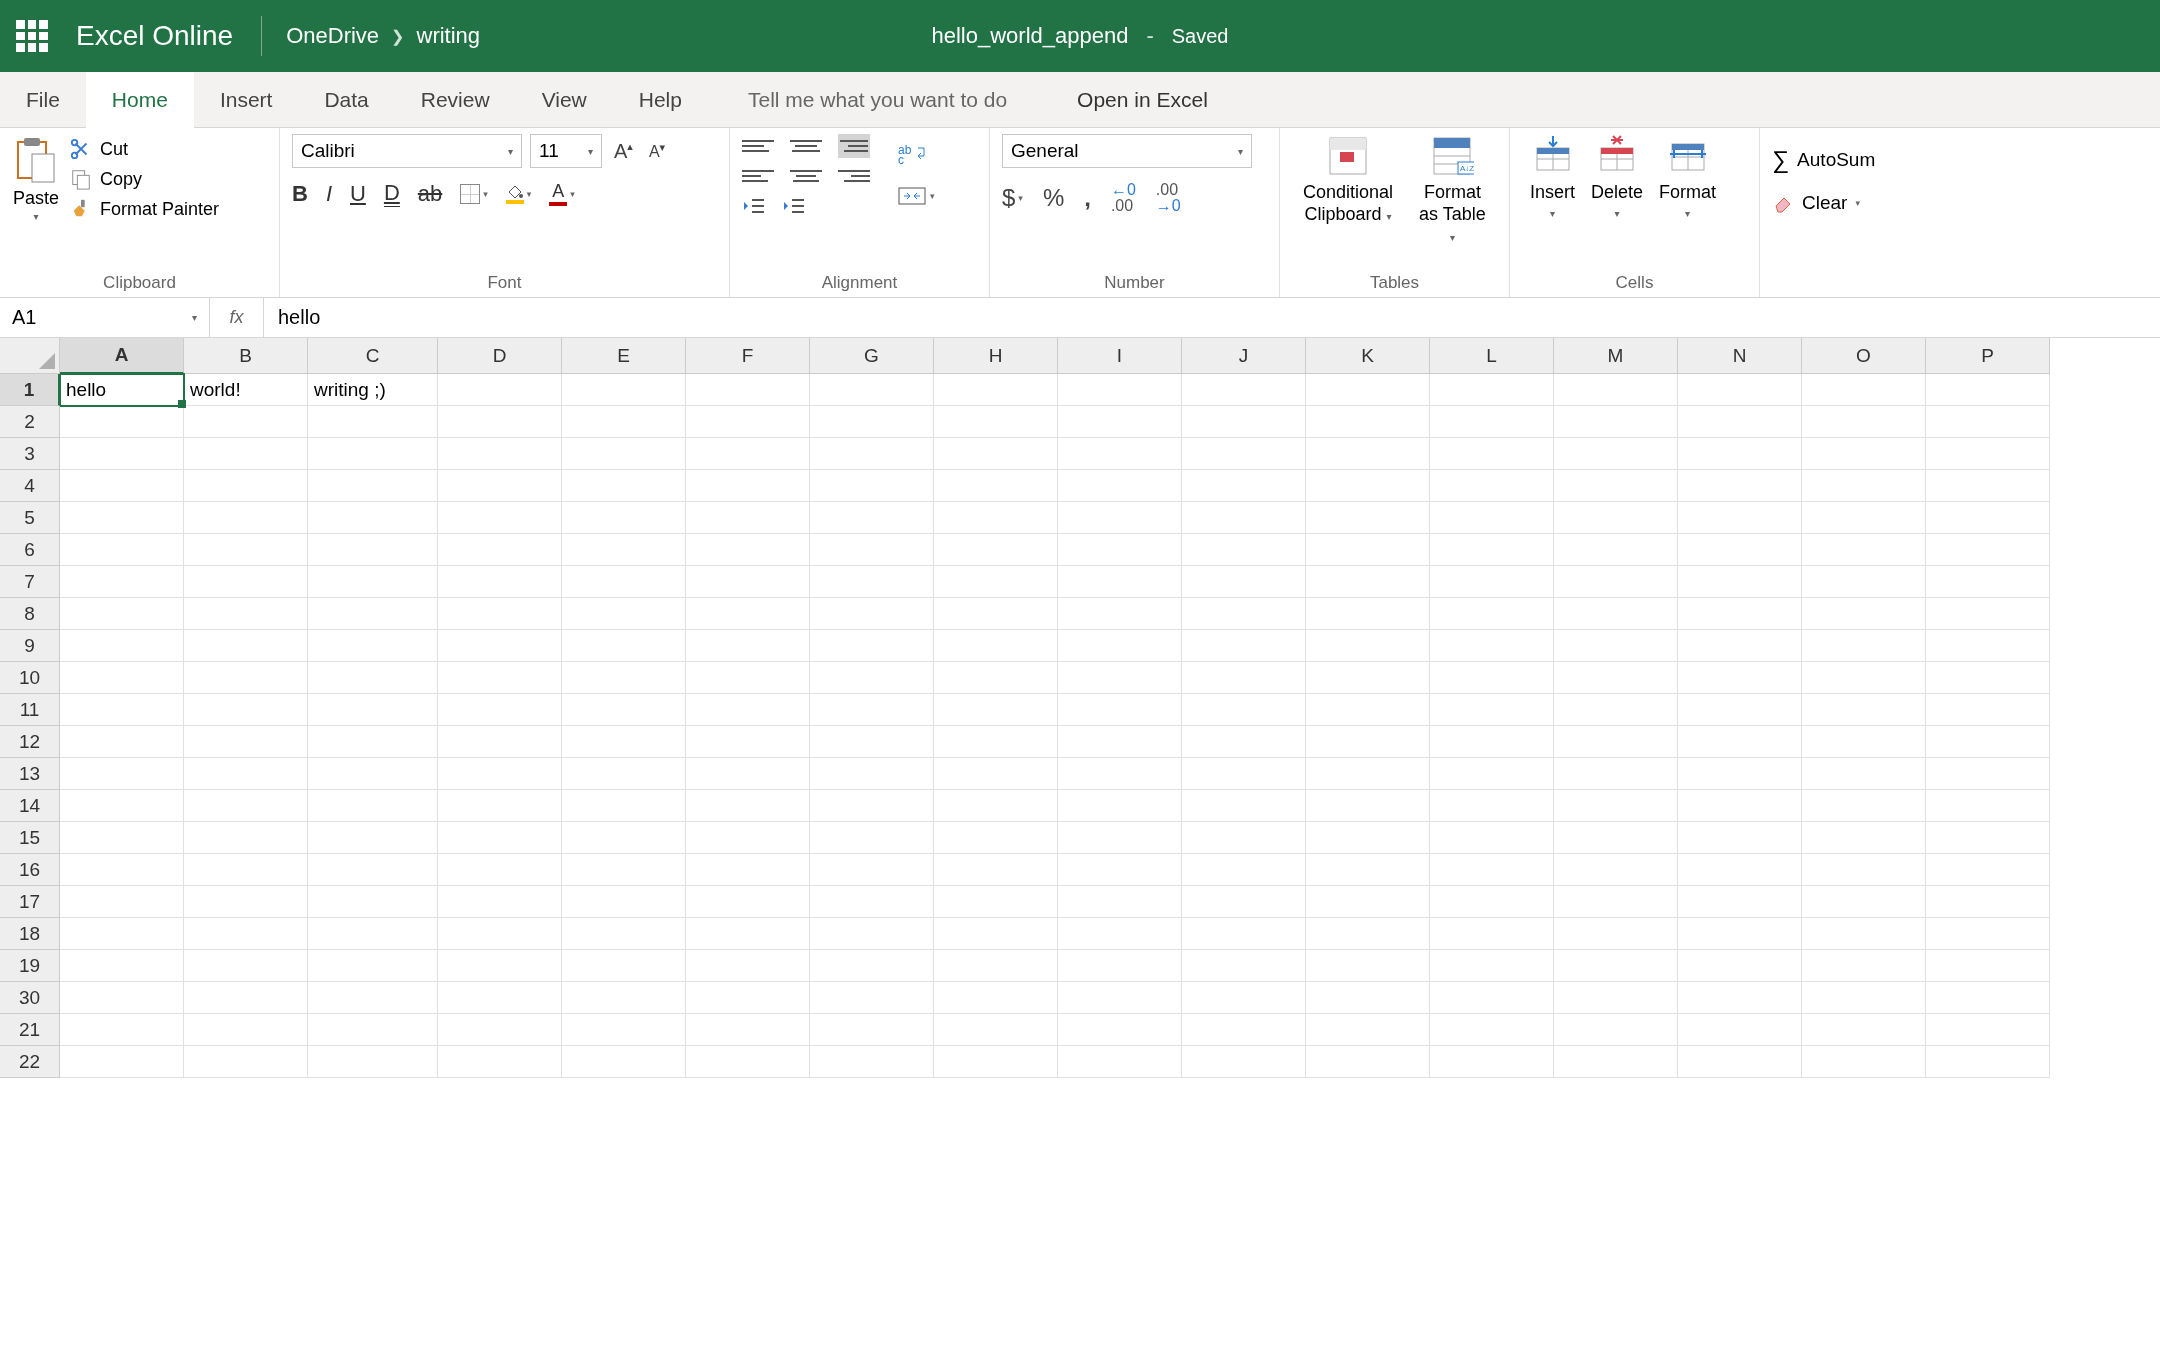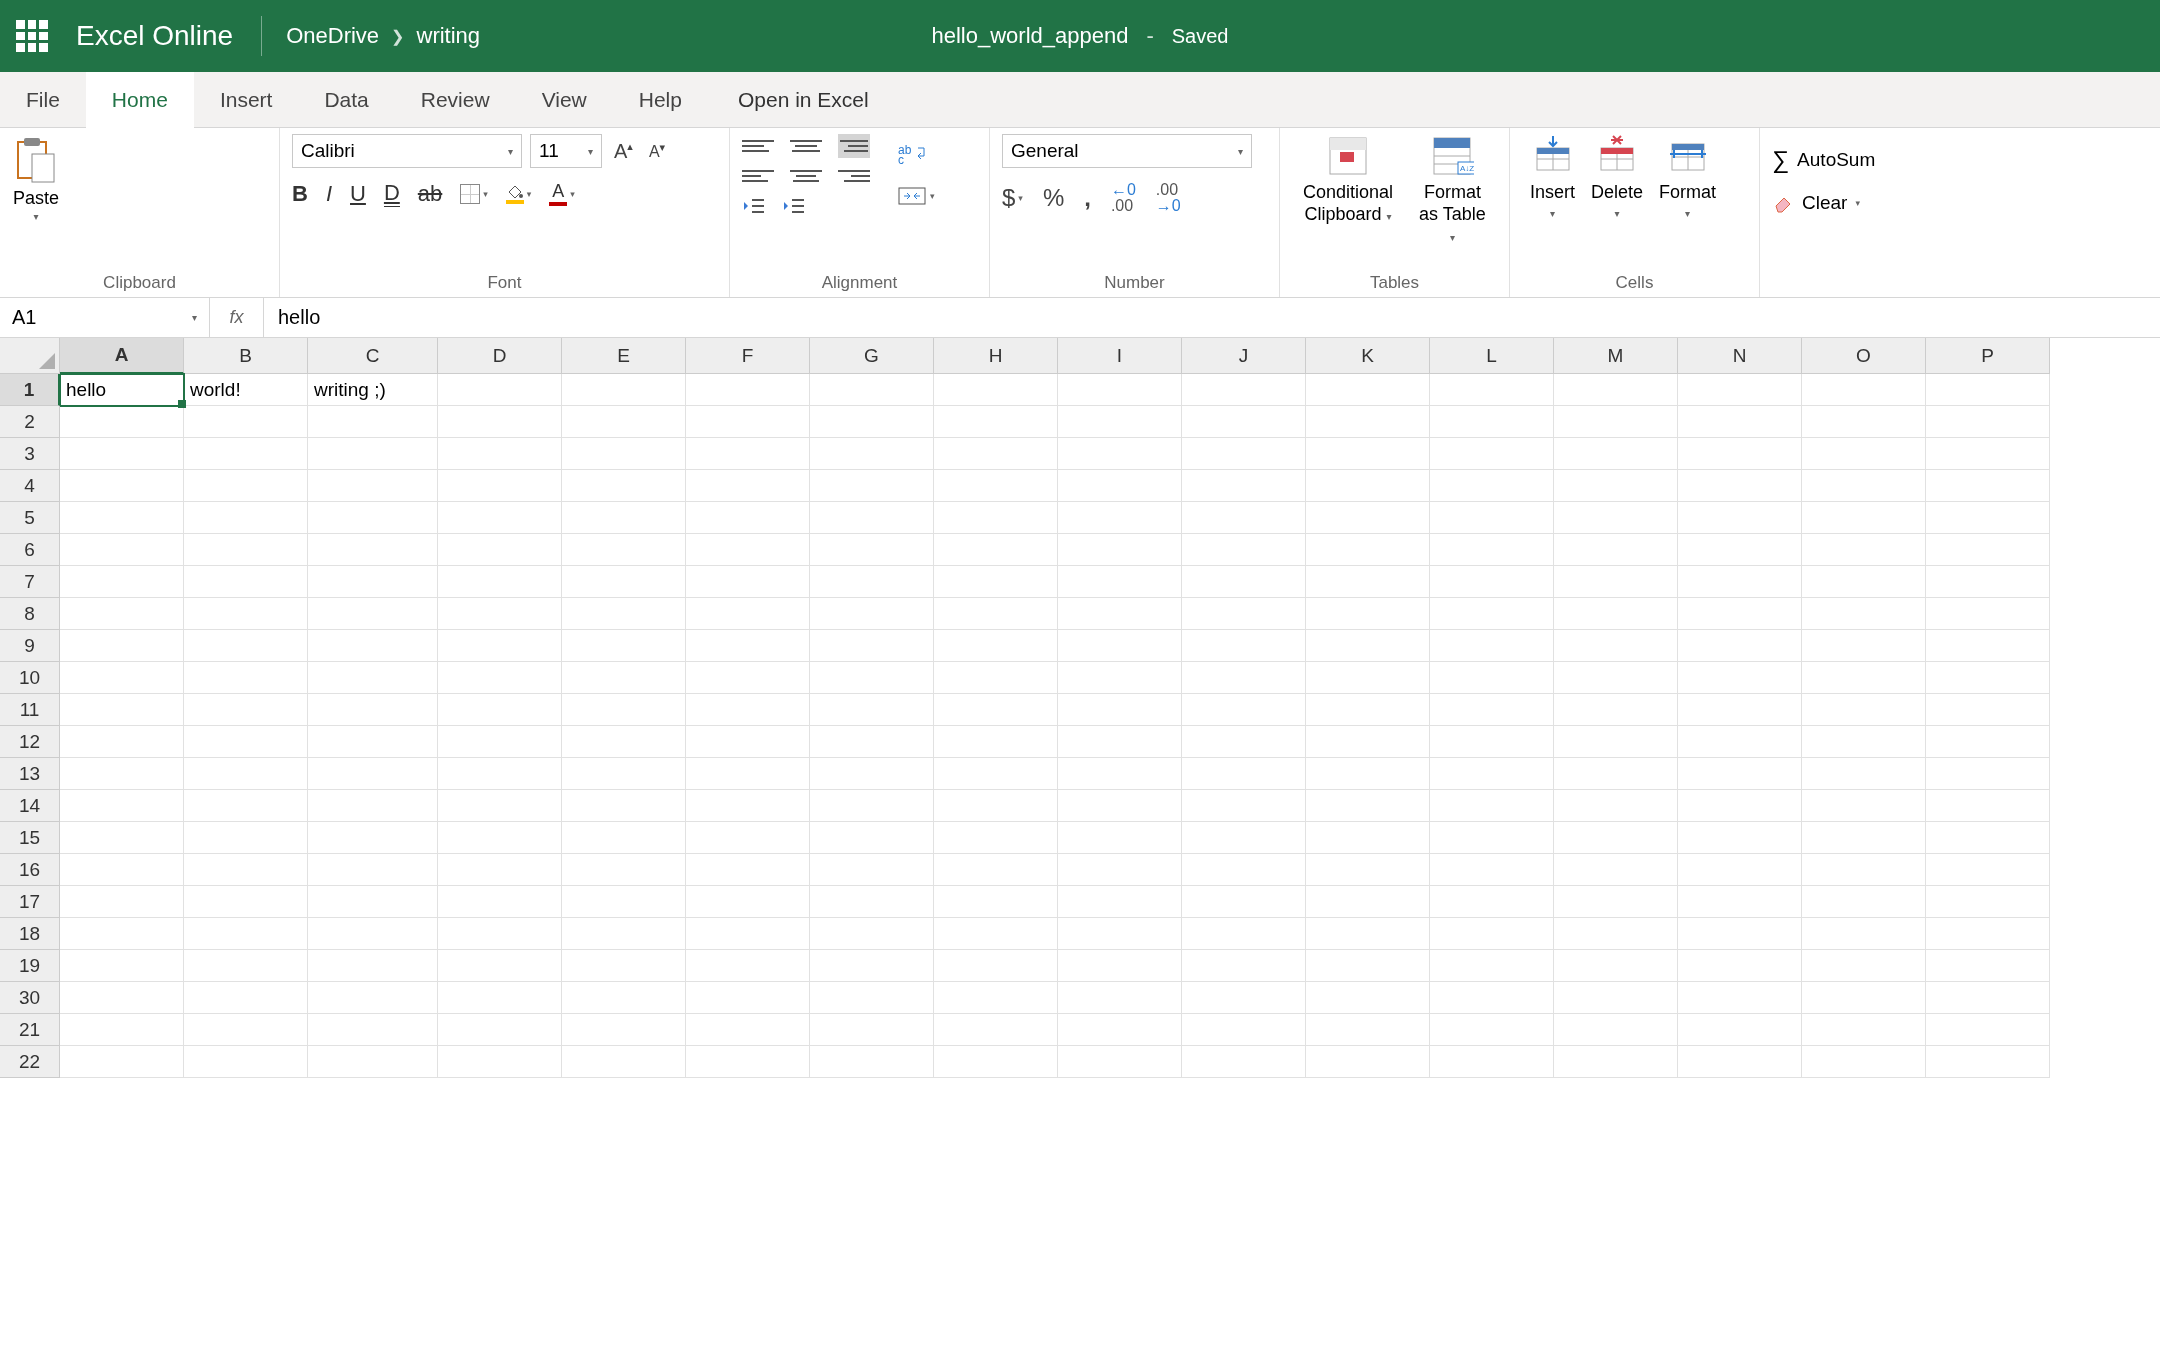--- a/index.html
+++ b/index.html
@@ -134,36 +134,61 @@
 </div>
 
 <div class="tabs">
   <div class="tab file">File</div>
   <div class="tab active">Home</div>
   <div class="tab">Insert</div>
   <div class="tab">Data</div>
   <div class="tab">Review</div>
   <div class="tab">View</div>
   <div class="tab">Help</div>
+  <div class="tab tellme">Tell me what you want to do</div>
   <div class="tab openin">Open in Excel</div>
 </div>
 
 <div class="ribbon">
 
 
   <div class="group" style="width:280px">
     <div class="group-body">
       <div class="paste-block">
         <svg width="48" height="52" viewBox="0 0 48 52">
             <rect x="6" y="8" width="28" height="36" fill="#fff" stroke="#c9731f" stroke-width="2"></rect>
             <rect x="12" y="4" width="16" height="8" rx="2" fill="#888"></rect>
             <rect x="20" y="20" width="22" height="28" fill="#fff" stroke="#888"></rect>
           </svg>
         <div class="lbl">Paste</div>
         <div class="dd">▾</div>
+      </div>
+      <div class="clip-list">
+        <div class="clip-item">
+          <svg viewBox="0 0 24 24">
+              <path d="M6 6l12 12M6 18L18 6" stroke="#3a7bd5" stroke-width="2"></path>
+              <circle cx="5" cy="5" r="3" fill="none" stroke="#3a7bd5" stroke-width="2"></circle>
+              <circle cx="5" cy="19" r="3" fill="none" stroke="#3a7bd5" stroke-width="2"></circle>
+            </svg>
+          <span>Cut</span>
+        </div>
+        <div class="clip-item">
+          <svg viewBox="0 0 24 24">
+              <rect x="3" y="3" width="13" height="15" fill="#fff" stroke="#888"></rect>
+              <rect x="8" y="8" width="13" height="15" fill="#fff" stroke="#888"></rect>
+            </svg>
+          <span>Copy</span>
+        </div>
+        <div class="clip-item">
+          <svg viewBox="0 0 24 24">
+              <path d="M4 14l6-6 6 6-3 6H7z" fill="#e8a33d"></path>
+              <rect x="12" y="2" width="4" height="8" fill="#888"></rect>
+            </svg>
+          <span>Format Painter</span>
+        </div>
       </div>
     </div>
     <div class="group-label">Clipboard</div>
   </div>
 
   <div class="group" style="width:450px">
     <div style="display:flex;flex-direction:column;">
       <div class="font-top">
         <div class="combo font-name">
           <span>Calibri</span>

